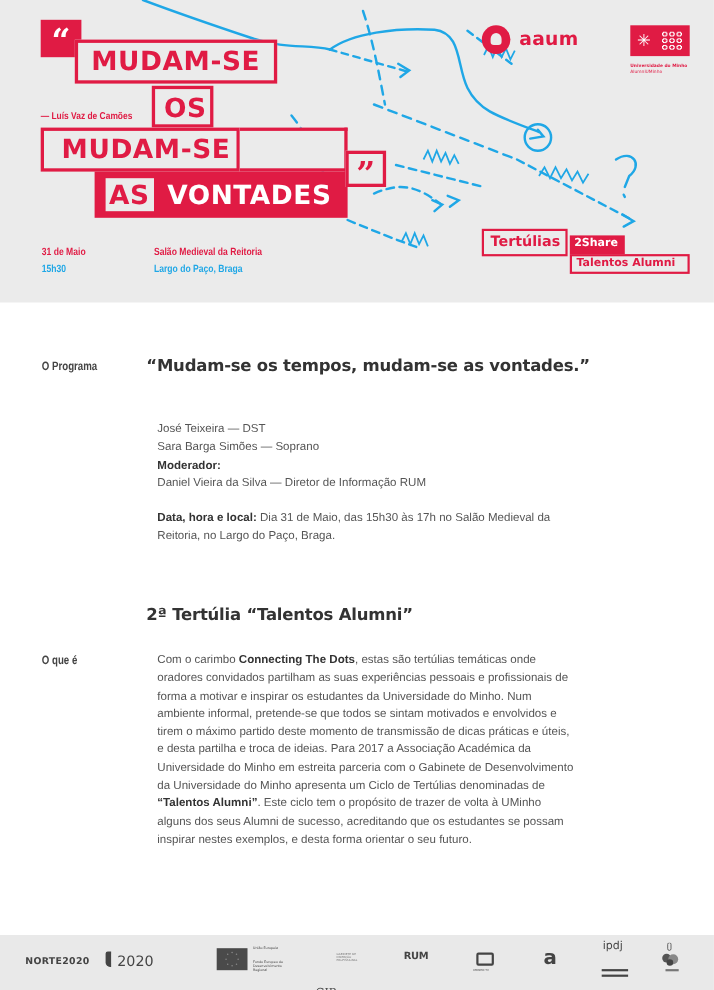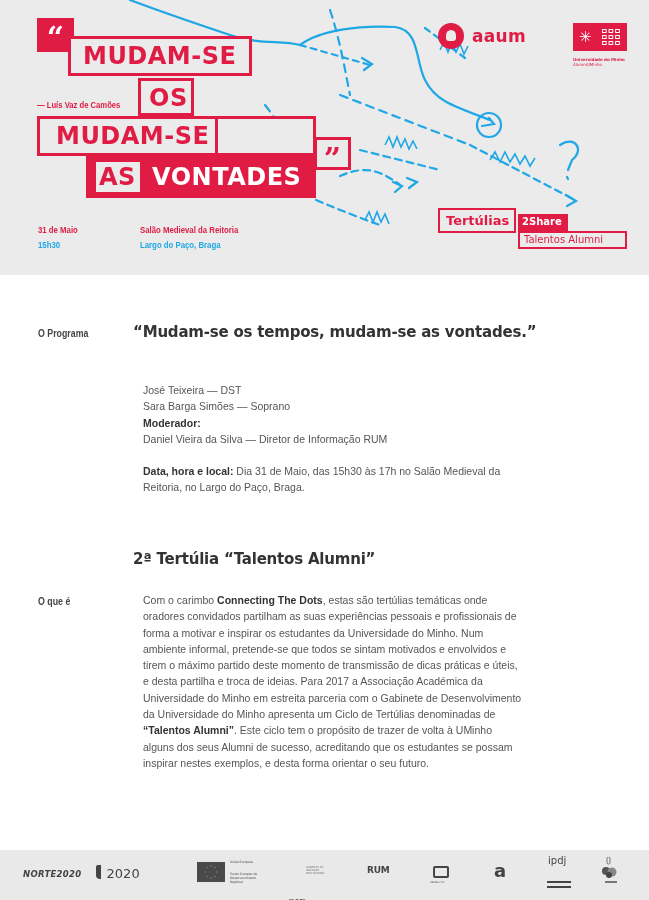--- a/index.html
+++ b/index.html
@@ -37,21 +37,21 @@
   .um-logo { position: absolute; left: 573px; top: 23px; width: 54px; height: 28px; background: #e01b44; }
   .um-logo .star { position: absolute; left: 6px; top: 5px; color: #fff; font-size: 15px; line-height: 18px; }
   .um-logo .grid { position: absolute; left: 28px; top: 5px; width: 20px; height: 18px;
     background-image: radial-gradient(circle, transparent 1.4px, #fff 1.5px, #fff 2.4px, transparent 2.5px);
     background-size: 6.6px 6px; }
   .um-caption1 { position: absolute; left: 573px; top: 57px; font-size: 4px; font-weight: bold; color: #e01b44; white-space: nowrap; }
   .um-caption2 { position: absolute; left: 573px; top: 62px; font-size: 4px; color: #e01b44; white-space: nowrap; }
 
   .tert { position: absolute; left: 438px; top: 208px; width: 78px; height: 25px; border: 2px solid #e01b44; color: #e01b44; font-family: "DejaVu Sans", sans-serif; font-weight: bold; font-size: 13px; padding: 3px 0 0 6px; background: #ebebeb; }
   .share { position: absolute; left: 518px; top: 214px; width: 50px; height: 17px; background: #e01b44; color: #fff; font-size: 10px; font-weight: bold; padding: 2px 0 0 4px; }
-  .alumni { position: absolute; left: 518px; top: 231px; width: 109px; height: 18px; border: 2px solid #e01b44; color: #e01b44; font-size: 10px; font-weight: normal; padding: 1px 0 12px 4px; background: #ebebeb; }
+  .alumni { position: absolute; left: 518px; top: 231px; width: 109px; height: 18px; border: 2px solid #e01b44; color: #e01b44; font-size: 10px; font-weight: bold; padding: 1px 0 12px 4px; background: #ebebeb; }
 
   
   .section-label { position: absolute; left: 38px; font-family: "Liberation Sans", sans-serif; font-size: 11px; font-weight: bold; color: #444; transform: scaleX(0.8); transform-origin: left; }
   .h-title { position: absolute; left: 133px; font-family: "DejaVu Sans", sans-serif; font-size: 15px; font-weight: bold; color: #333; line-height: 19px; letter-spacing: -0.2px; }
   .body-text { position: absolute; left: 143px; width: 380px; font-family: "Liberation Sans", sans-serif; font-size: 10.5px; color: #555; line-height: 16.3px; }
   .body-text b { color: #333; }
 
   
   .footer { position: absolute; left: 0; top: 850px; width: 649px; height: 50px; background: #e9e9e9; }
   .logo { position: absolute; color: #444; font-family: "DejaVu Sans", sans-serif; font-weight: bold; }
@@ -143,21 +143,21 @@
   <div style="height:16px;"></div>
   <div><b>Data, hora e local:</b><span> Dia 31 de Maio, das 15h30 às 17h no Salão Medieval da Reitoria, no Largo do Paço, Braga.</span></div>
 </div>
 
 <div class="h-title" style="top:550px;">2ª Tertúlia “Talentos Alumni”</div>
 
 <div class="section-label" style="top:595px;">O que é</div>
 <div class="body-text" style="top:592px;"><span>Com o carimbo </span><b>Connecting The Dots</b><span>, estas são tertúlias temáticas onde oradores convidados partilham as suas experiências pessoais e profissionais de forma a motivar e inspirar os estudantes da Universidade do Minho. Num ambiente informal, pretende-se que todos se sintam motivados e envolvidos e tirem o máximo partido deste momento de transmissão de dicas práticas e úteis, e desta partilha e troca de ideias. Para 2017 a Associação Académica da Universidade do Minho em estreita parceria com o Gabinete de Desenvolvimento da Universidade do Minho apresenta um Ciclo de Tertúlias denominadas de </span><b>“Talentos Alumni”</b><span>. Este ciclo tem o propósito de trazer de volta à UMinho alguns dos seus Alumni de sucesso, acreditando que os estudantes se possam inspirar nestes exemplos, e desta forma orientar o seu futuro.</span></div>
 
 <div class="footer">
-  <div class="logo" style="left:23px; top:19px; font-size:8.5px; letter-spacing:0.3px;font-style:italic;">NORTE2020</div>
+  <div class="logo" style="left:23px; top:19px; font-size:8.5px; letter-spacing:0.3px;">NORTE2020</div>
 
   <div class="logo" style="left:96px; top:13px;">
     <span style="display:inline-block;width:5px;height:14px;background:#444;border-radius:2px 0 0 4px;vertical-align:top;margin-top:2px;"></span>
     <span style="font-size:13px;font-weight:normal;">2020</span>
   </div>
 
   <div class="logo" style="left:197px; top:12px; width:28px; height:20px; background:#4a4a4a;">
     <svg width="28" height="20" viewBox="0 0 28 20">
         <g fill="#888">
           <circle cx="14" cy="4" r="0.7"></circle>

